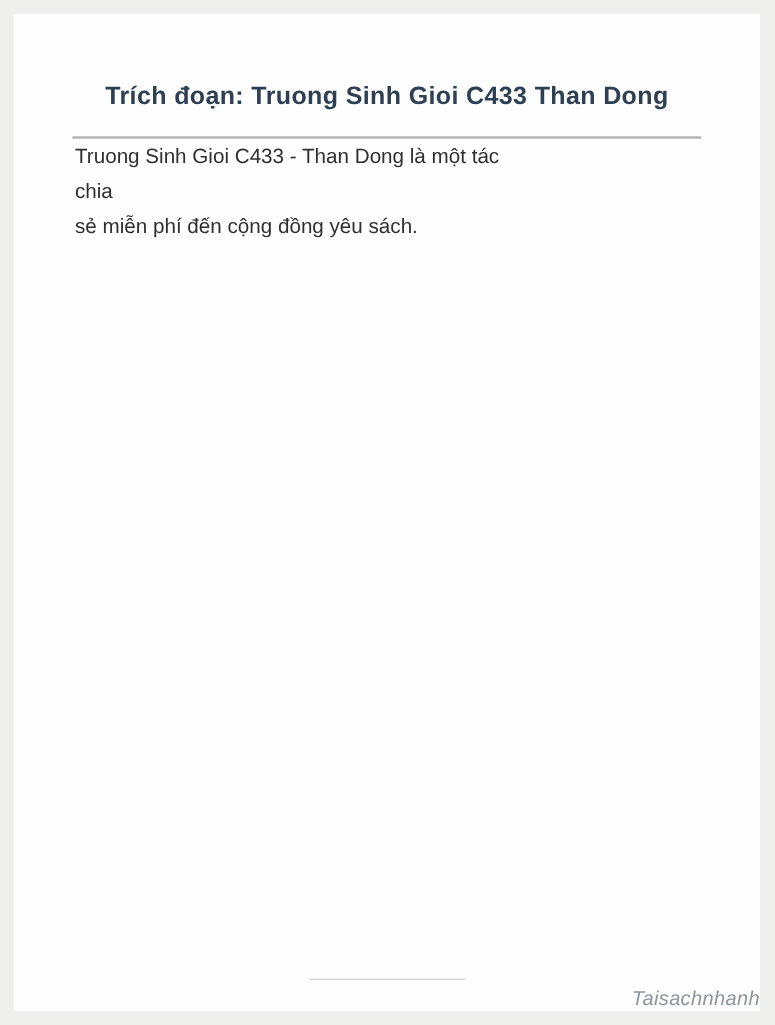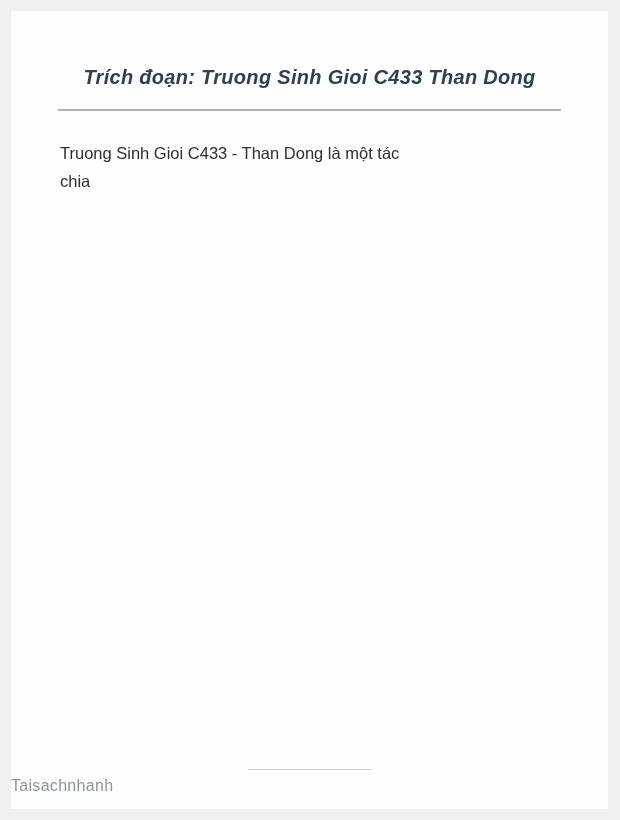--- a/index.html
+++ b/index.html
@@ -26,42 +26,40 @@
     flex-direction: column;
   }
   .doc-title {
     margin-top: 53px;
     text-align: center;
     font-size: 20px;
     font-weight: bold;
     color: #2e4053;
     letter-spacing: 0.3px;
     line-height: 26px;
-    font-style: italic;
   }
   .title-divider {
     height: 0;
     border-top: 2px solid #b3b3b3;
     margin: 19px 47px 0 47px;
   }
   .doc-body {
-    margin-top: 28px;
     padding-left: 49px;
     padding-right: 40px;
     font-size: 16.5px;
     line-height: 28px;
     color: #2f2f2f;
   }
   .doc-line {
     white-space: pre;
   }
   .footer {
     margin-top: auto;
-    padding-bottom: 14px;
-    text-align: left;
+    text-align: right;
+    font-style: italic;
   }
   .footer-divider {
     width: 124px;
     height: 0;
     border-top: 1px solid #cfcfcf;
     margin: 0 auto 7px auto;
   }
   .footer-text {
     font-size: 16px;
     color: #8d959c;
@@ -73,20 +71,21 @@
 
 <div class="card">
 
   <div class="doc-title">Trích đoạn: Truong Sinh Gioi C433 Than Dong</div>
 
   <div class="title-divider"></div>
 
   <div class="doc-body">
     <div class="doc-line">Truong Sinh Gioi C433 - Than Dong là một tác</div>
     <div class="doc-line">chia</div>
+    <div class="doc-line">sẻ miễn phí đến cộng đồng yêu sách.</div>
   </div>
 
   <div class="footer">
     <div class="footer-divider"></div>
     <div class="footer-text">Taisachnhanh</div>
   </div>
 
 </div>
 
 </body></html>

